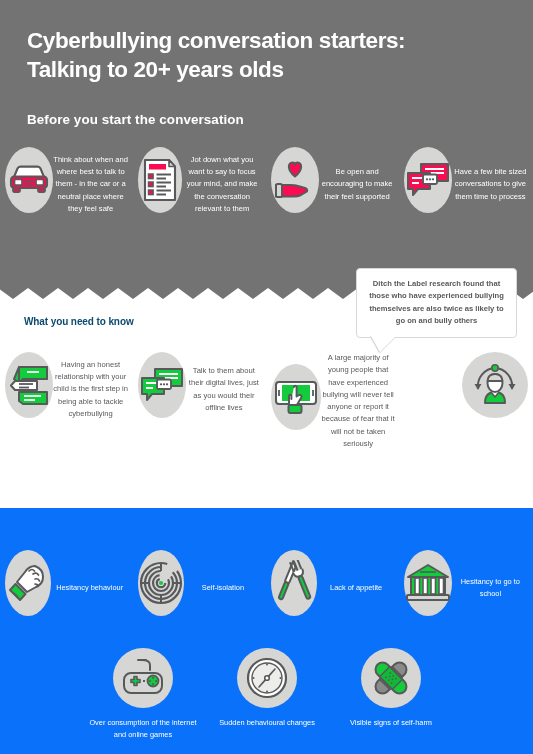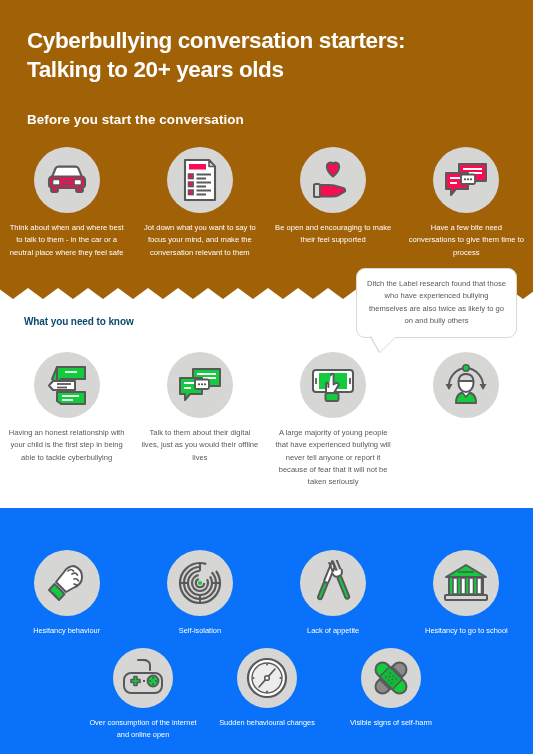--- a/index.html
+++ b/index.html
@@ -13,21 +13,21 @@
     position: relative;
     width: 533px; height: 754px;
     background: #ffffff;
     overflow: hidden;
   }
 
   
   .sec-pink {
     position: absolute; left: 0; top: 0;
     width: 533px; height: 300px;
-    background: #a16207;
+    background: #737373;
   }
   .zigzag {
     position: absolute; left: -2px; bottom: -1px; width: 540px; height: 13px;
   }
   .main-title {
     position: absolute; left: 27px; top: 27px;
     width: 480px;
     color: #ffffff;
     font-size: 22.5px;
     font-weight: bold;
@@ -46,21 +46,21 @@
   .row4 {
     position: absolute; left: 0;
     width: 533px;
     display: flex;
     justify-content: space-around;
     align-items: flex-start;
   }
   .cell {
     width: 124px;
     display: flex;
-    flex-direction: column;
+    flex-direction: row;
     align-items: center;
     justify-content: flex-end;
   }
   .circ {
     width: 66px; height: 66px;
     border-radius: 50%;
     background: #D6D6D4;
     display: flex; align-items: center; justify-content: center;
     margin-bottom: 9px;
   }
@@ -74,23 +74,24 @@
   .cap.white { color: #ffffff; }
   .cap.gray  { color: #58595B; }
 
   
   .bubble {
     position: absolute;
     left: 356px; top: 268px;
     width: 161px;
     background: #ffffff;
     border: 1.1px solid #D8D8D6;
-    border-radius: 9px;
+    border-radius: 4px;
     padding: 9px 10px 10px 10px;
     z-index: 30;
+    font-weight: bold;
   }
   .bubble-txt {
     font-size: 7.6px;
     line-height: 1.62;
     color: #58595B;
     text-align: center;
   }
   .bubble-tail {
     position: absolute; left: 14px; bottom: -15px;
     width: 0; height: 0;
@@ -219,21 +220,21 @@
             <path d="M4 14 H26 V30 H14 L9 36 V30 H4 Z" fill="#FB0B50" stroke="#58595B" stroke-width="2" stroke-linejoin="round"></path>
             <line x1="8" y1="19" x2="19" y2="19" stroke="#fff" stroke-width="2"></line>
             <line x1="8" y1="24" x2="15" y2="24" stroke="#fff" stroke-width="2"></line>
             <rect x="19" y="15.5" width="14" height="9.5" rx="1.5" fill="#fff" stroke="#58595B" stroke-width="1.9"></rect>
             <circle cx="23" cy="20.3" r="1.15" fill="#58595B"></circle>
             <circle cx="26" cy="20.3" r="1.15" fill="#58595B"></circle>
             <circle cx="29" cy="20.3" r="1.15" fill="#58595B"></circle>
           </svg>
           </span>
         </div>
-        <div class="cap white">Have a few bite need conversations to give them time to process</div>
+        <div class="cap white">Have a few bite sized conversations to give them time to process</div>
       </div>
     </div>
 
     <svg class="zigzag" viewBox="0 0 540 13" preserveAspectRatio="none">
       <path d="M0 13 L0 0 L15 11 L30 0 L45 11 L60 0 L75 11 L90 0 L105 11 L120 0 L135 11 L150 0 L165 11 L180 0 L195 11 L210 0 L225 11 L240 0 L255 11 L270 0 L285 11 L300 0 L315 11 L330 0 L345 11 L360 0 L375 11 L390 0 L405 11 L420 0 L435 11 L450 0 L465 11 L480 0 L495 11 L510 0 L525 11 L540 0 L540 13 Z" fill="#ffffff"></path>
     </svg>
   </div>
 
   <div class="bubble">
     <div class="bubble-txt">Ditch the Label research found that those who have experienced bullying themselves are also twice as likely to go on and bully others</div>
@@ -414,21 +415,21 @@
             <path d="M11 23.5 H14 V20.5 H17 V23.5 H20 V26.5 H17 V29.5 H14 V26.5 H11 Z" fill="#12CC3C" stroke="#58595B" stroke-width="1.6" stroke-linejoin="round"></path>
             <circle cx="33" cy="25" r="5.5" fill="#12CC3C" stroke="#58595B" stroke-width="1.8"></circle>
             <circle cx="33" cy="22" r="1" fill="#58595B"></circle>
             <circle cx="33" cy="28" r="1" fill="#58595B"></circle>
             <circle cx="30" cy="25" r="1" fill="#58595B"></circle>
             <circle cx="36" cy="25" r="1" fill="#58595B"></circle>
             <line x1="23" y1="25" x2="27" y2="25" stroke="#58595B" stroke-width="1.8" stroke-dasharray="2 2"></line>
           </svg>
           </span>
         </div>
-        <div class="cap blue">Over consumption of the internet and online open</div>
+        <div class="cap blue">Over consumption of the internet and online games</div>
       </div>
 
       <div class="cell-b">
         <div class="circ sm">
           <span>
           <svg width="44" height="44" viewBox="0 0 44 44">
             <circle cx="22" cy="22" r="19" fill="#fff" stroke="#58595B" stroke-width="2.2"></circle>
             <circle cx="22" cy="22" r="15" fill="#EDEDEB" stroke="#58595B" stroke-width="1.4"></circle>
             <path d="M30 13 L20.5 23.5 L14 31 L23.5 20.5 Z" fill="#12CC3C" stroke="#58595B" stroke-width="1.6" stroke-linejoin="round"></path>
             <circle cx="22" cy="22" r="2.3" fill="#fff" stroke="#58595B" stroke-width="1.6"></circle>

